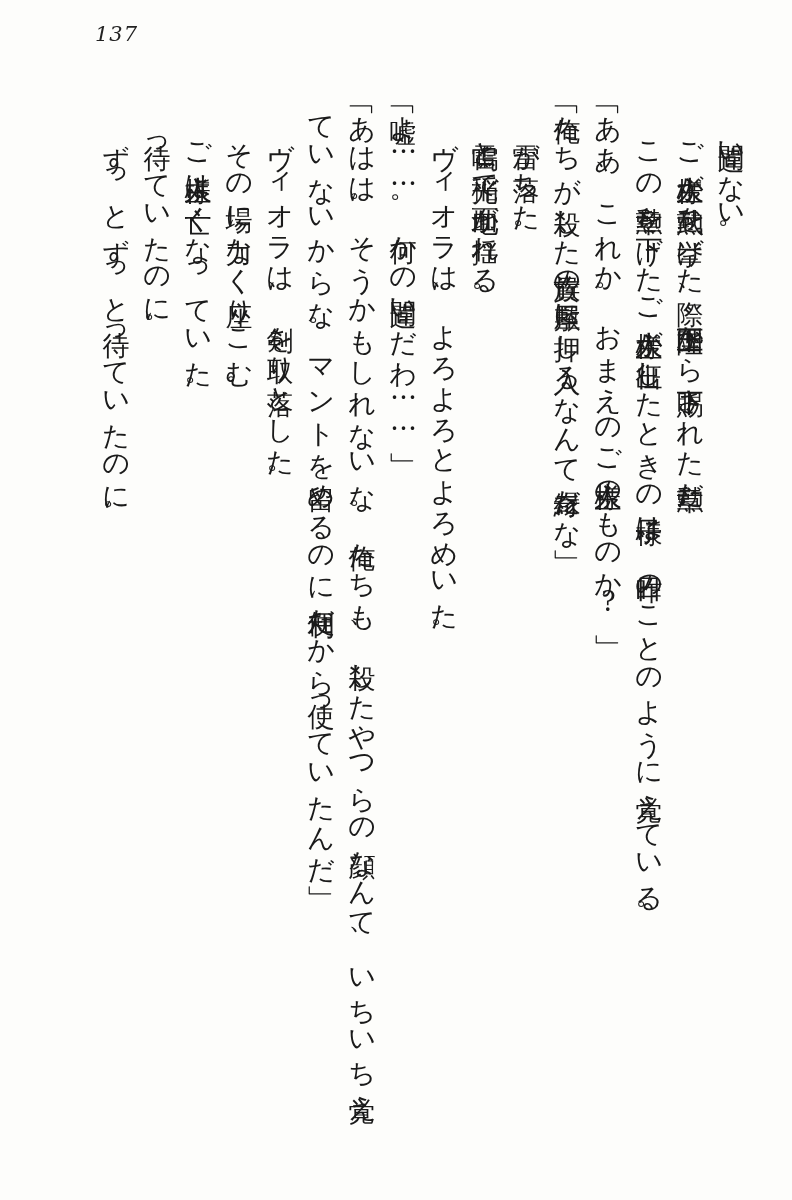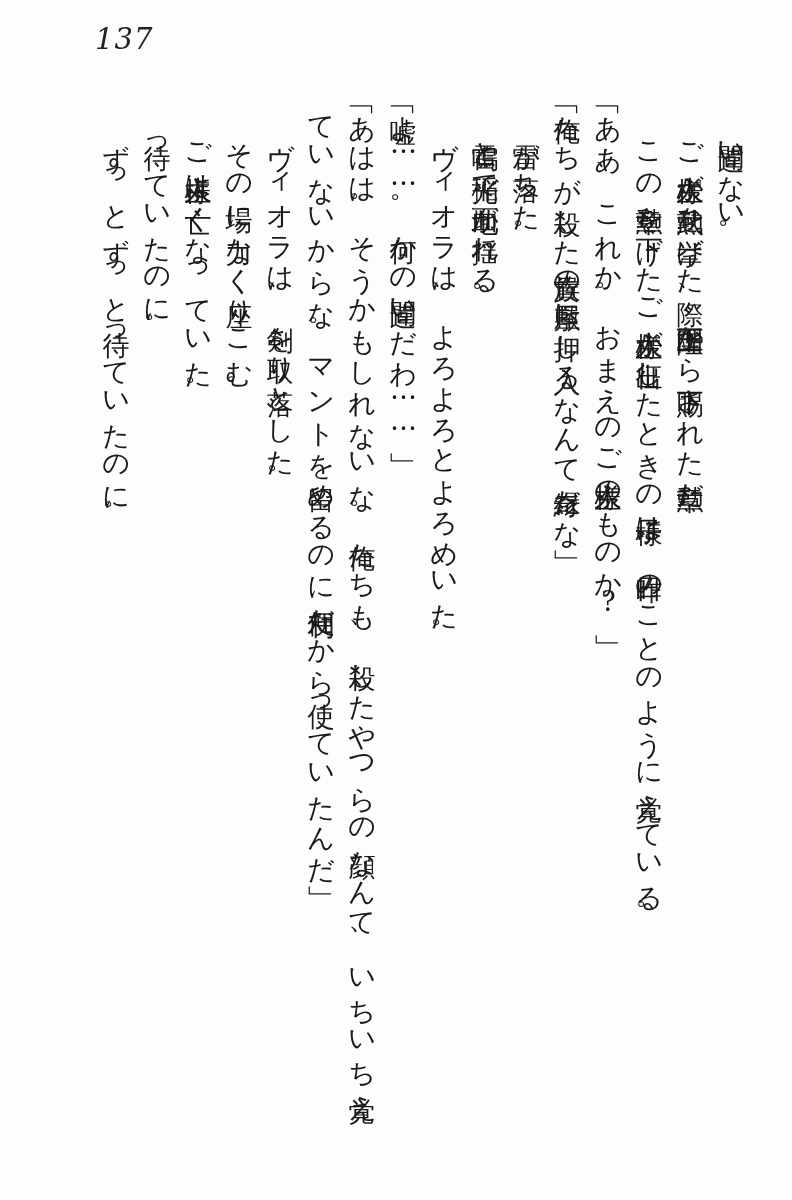--- a/index.html
+++ b/index.html
@@ -16,21 +16,21 @@
     width: 792px;
     height: 1200px;
     overflow: hidden;
   }
   .page-number {
     position: absolute;
     top: 22px;
     left: 95px;
     font-family: "DejaVu Serif", serif;
     font-style: italic;
-    font-size: 29px;
+    font-size: 21px;
     letter-spacing: 1px;
     user-select: none;
   }
   .text-block {
     position: absolute;
     top: 97px;
     right: 40px;
     height: 1030px;
     writing-mode: vertical-rl;
     text-orientation: upright;

